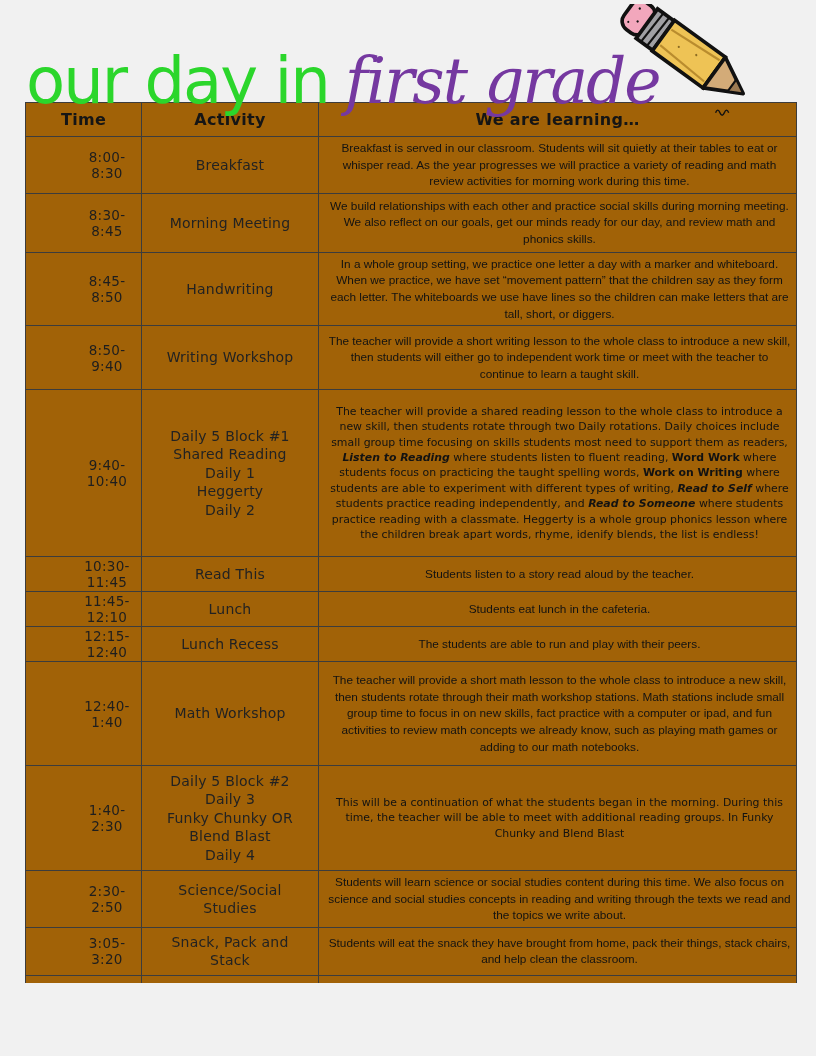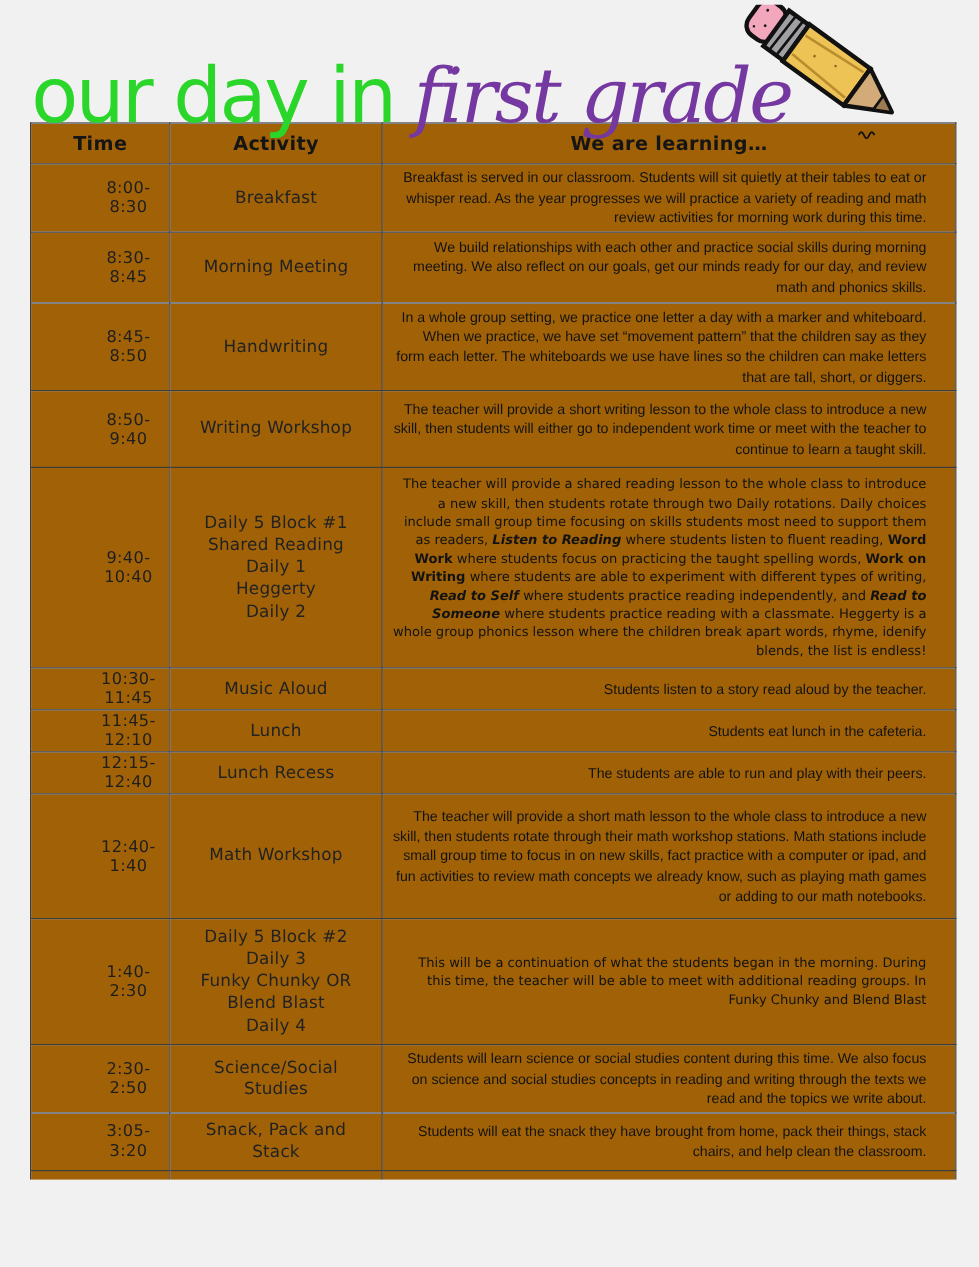--- a/index.html
+++ b/index.html
@@ -16,21 +16,21 @@
   .title-green{font-family:"DejaVu Sans",sans-serif;font-size:64px;letter-spacing:-2px;color:var(--title1);font-weight:400;}
   .title-script{font-family:"DejaVu Serif",serif;font-style:italic;font-size:63px;letter-spacing:-2px;color:var(--title2);margin-left:16px;font-weight:500;}
 
   .pencil{position:absolute;top:4px;right:42px;z-index:3;}
 
   table.schedule{position:absolute;left:25px;top:102px;width:771px;border-collapse:collapse;table-layout:fixed;z-index:1;}
   .schedule th,.schedule td{border:1.5px solid var(--bordc);background:#a16207;overflow:hidden;}
   .schedule th{height:34px;font-family:"DejaVu Sans",sans-serif;font-size:16px;font-weight:bold;letter-spacing:.3px;color:#151515;text-align:center;vertical-align:middle;}
   td.time-cell{text-align:center;vertical-align:middle;font-family:"DejaVu Sans",sans-serif;font-size:13.5px;letter-spacing:.3px;color:#1e1e1e;padding-left:48px;}
   td.activity-cell{text-align:center;vertical-align:middle;font-family:"DejaVu Sans",sans-serif;font-size:14px;letter-spacing:.2px;line-height:1.32;color:#222;}
-  td.learn-cell{text-align:right;vertical-align:middle;font-family:"Liberation Sans",sans-serif;font-size:11.8px;line-height:16.6px;color:#121212;padding:3px 24px 3px 8px;}
+  td.learn-cell{text-align:center;vertical-align:middle;font-family:"Liberation Sans",sans-serif;font-size:11.8px;line-height:16.6px;color:#121212;padding:3px 4px 3px 8px;}
   td.learn-cell.alt-font{font-family:"DejaVu Sans",sans-serif;font-size:10.9px;line-height:15.4px;}
   .seg-b{font-weight:bold;}
   .seg-bi{font-weight:bold;font-style:italic;}
   tr.filler-row td{border-bottom:none;height:8px;}
 </style>
 </head>
 <body>
 
 <div class="page">
 
@@ -93,21 +93,21 @@
           <td class="activity-cell">Writing Workshop</td>
           <td class="learn-cell"><span>The teacher will provide a short writing lesson to the whole class to introduce a new skill, then students will either go to independent work time or meet with the teacher to continue to learn a taught skill.</span></td>
         </tr>
         <tr style="height: 167px;">
           <td class="time-cell">9:40-10:40</td>
           <td class="activity-cell">Daily 5 Block #1<br>Shared Reading<br>Daily 1<br>Heggerty<br>Daily 2</td>
           <td class="learn-cell alt-font"><span>The teacher will provide a shared reading lesson to the whole class to introduce a new skill, then students rotate through two Daily rotations. Daily choices include small group time focusing on skills students most need to support them as readers, </span><span class="seg-bi">Listen to Reading</span><span> where students listen to fluent reading, </span><span class="seg-b">Word Work</span><span> where students focus on practicing the taught spelling words, </span><span class="seg-b">Work on Writing</span><span> where students are able to experiment with different types of writing, </span><span class="seg-bi">Read to Self</span><span> where students practice reading independently, and </span><span class="seg-bi">Read to Someone</span><span> where students practice reading with a classmate. Heggerty is a whole group phonics lesson where the children break apart words, rhyme, idenify blends, the list is endless!</span></td>
         </tr>
         <tr style="height: 30px;">
           <td class="time-cell">10:30-11:45</td>
-          <td class="activity-cell">Music Aloud</td>
+          <td class="activity-cell">Read This</td>
           <td class="learn-cell"><span>Students listen to a story read aloud by the teacher.</span></td>
         </tr>
         <tr style="height: 30px;">
           <td class="time-cell">11:45-12:10</td>
           <td class="activity-cell">Lunch</td>
           <td class="learn-cell"><span>Students eat lunch in the cafeteria.</span></td>
         </tr>
         <tr style="height: 30px;">
           <td class="time-cell">12:15-12:40</td>
           <td class="activity-cell">Lunch Recess</td>

